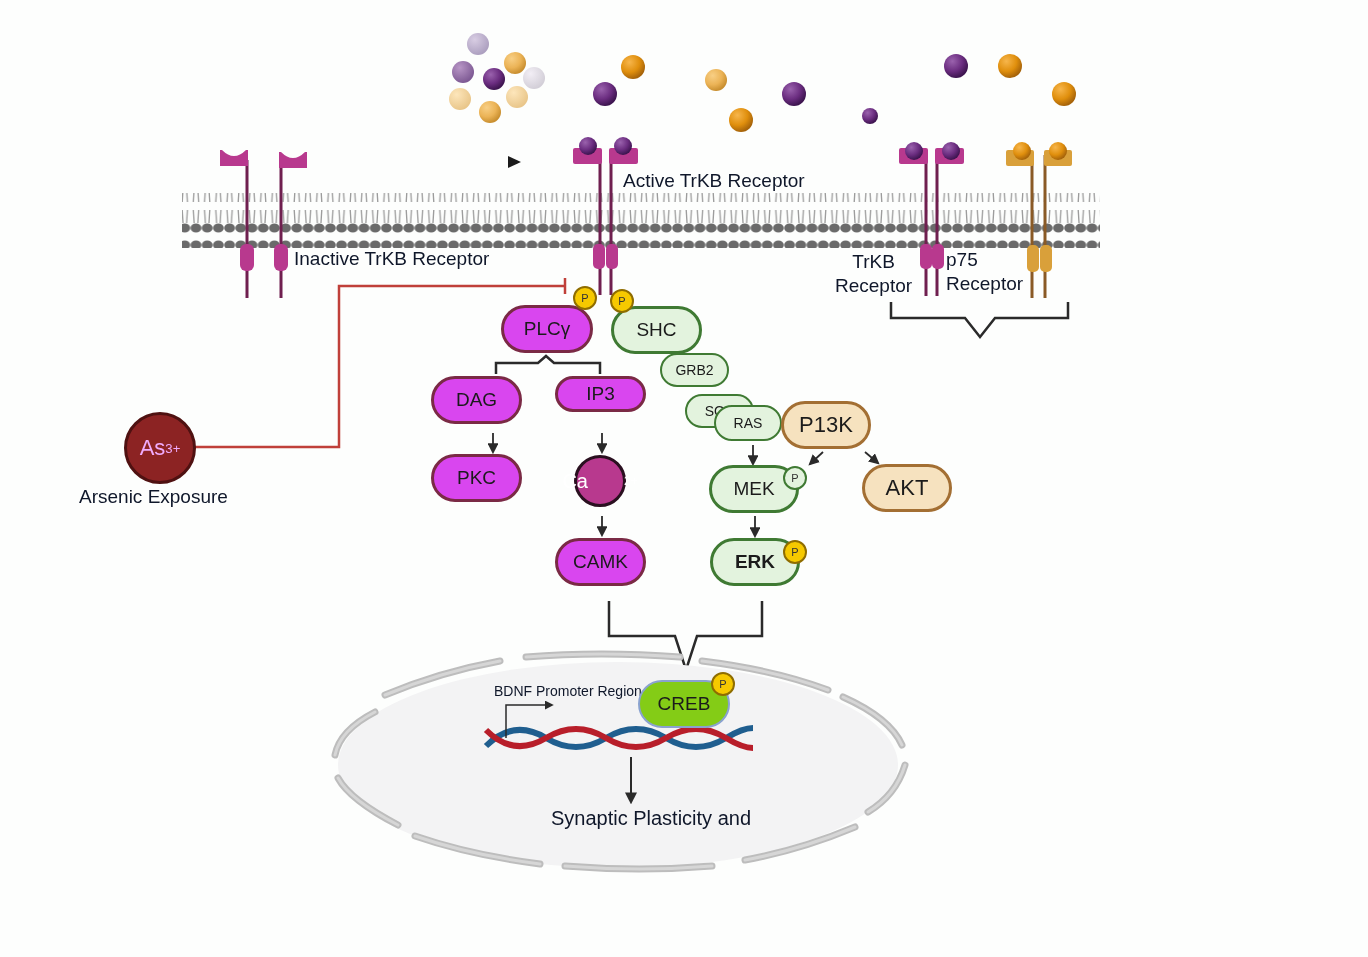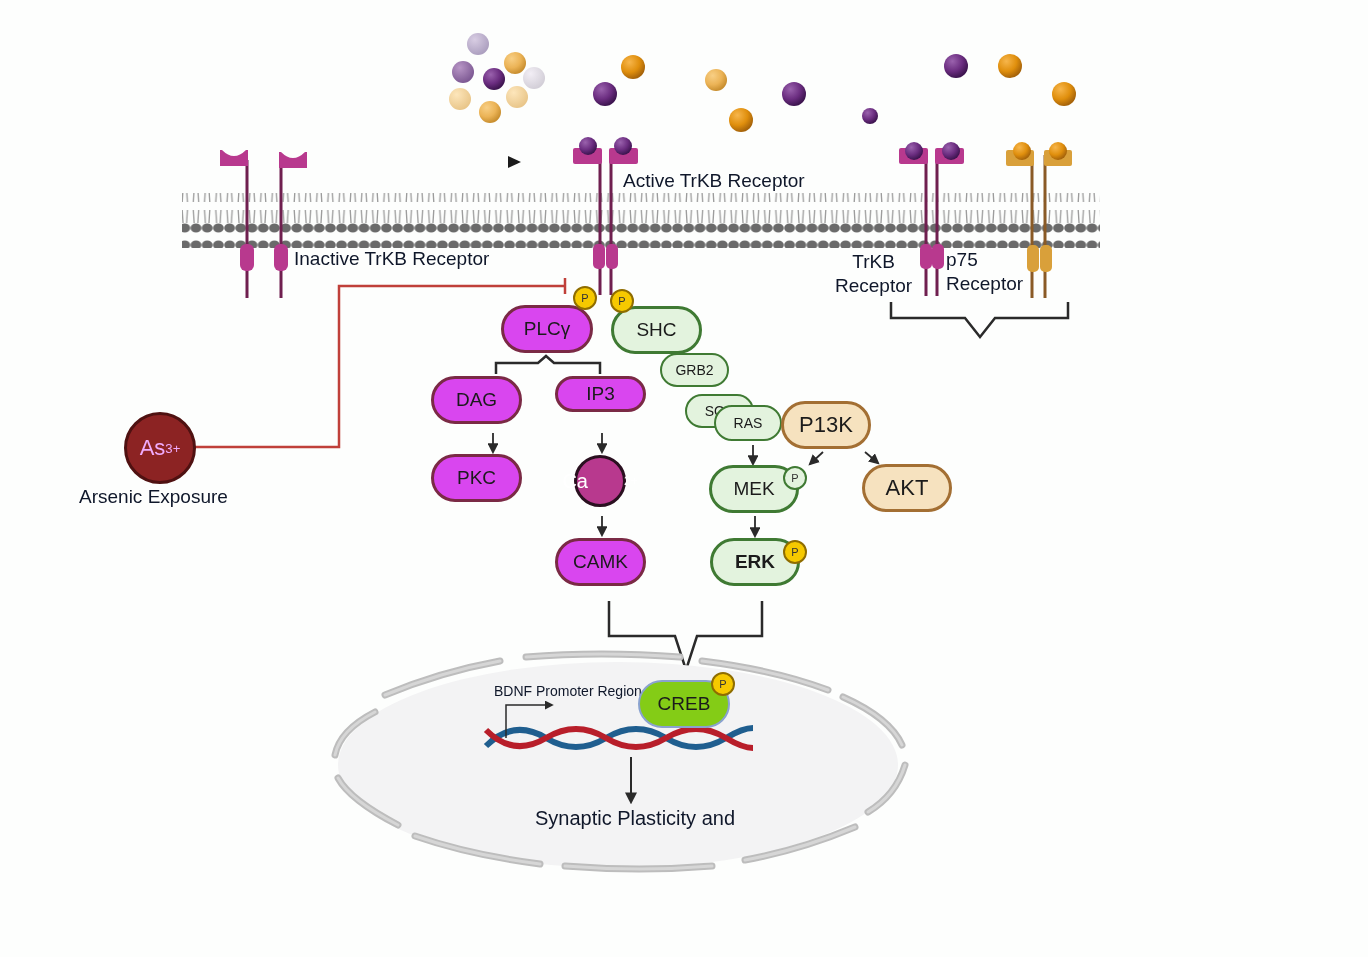--- a/index.html
+++ b/index.html
@@ -236,15 +236,15 @@
 <div class="node tan" style="left:781px;top:401px;width:90px;height:48px;">P13K</div>
 <div class="node tan" style="left:862px;top:464px;width:90px;height:48px;">AKT</div>
 <div class="node green" style="left:709px;top:465px;width:90px;height:48px;">MEK</div>
 <div class="pbadge pbadge-green" style="left:783px;top:466px;">P</div>
 <div class="node green" style="left:710px;top:538px;width:90px;height:48px;font-weight:bold;">ERK</div>
 <div class="pbadge" style="left:783px;top:540px;">P</div>
 
 <div class="text" style="left:466px;top:683px;font-size:14px;margin-left:28px;">BDNF Promoter Region</div>
 <div class="node blue" style="left:638px;top:680px;width:92px;height:48px;">CREB</div>
 <div class="pbadge" style="left:711px;top:672px;">P</div>
-<div class="text" style="left:0;width:1270px;top:806px;font-size:20px;text-align:center;line-height:24px;">
+<div class="text" style="left:16px;width:1270px;top:806px;font-size:20px;text-align:center;line-height:24px;">
   <div>Synaptic Plasticity and</div>
 </div>
 
 </body></html>

